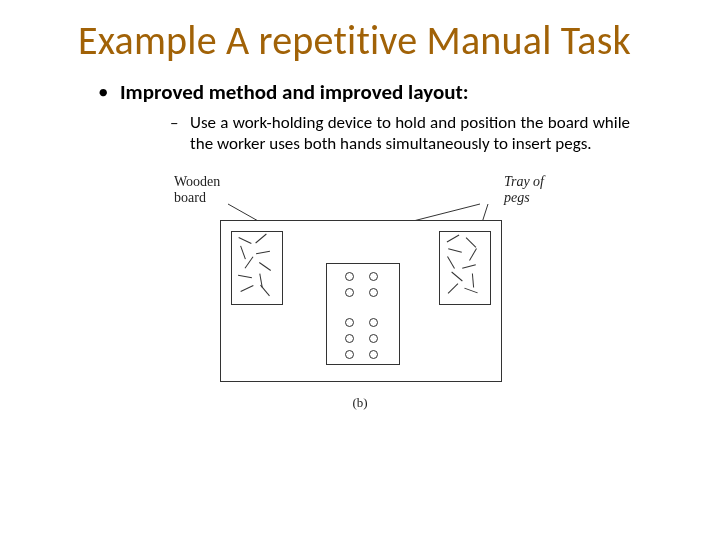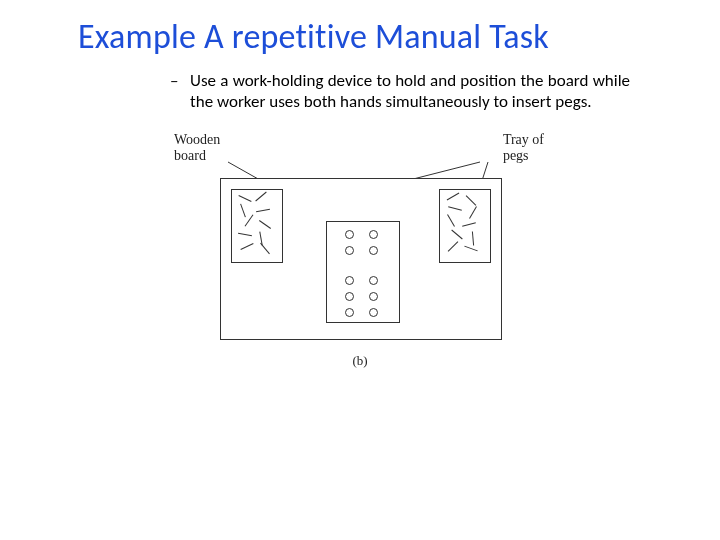--- a/index.html
+++ b/index.html
@@ -5,22 +5,22 @@
   html,body{margin:0;padding:0;}
   body{
     width:720px;height:540px;
     background:#fff;
     font-family:Calibri,"Segoe UI",Arial,sans-serif;
     color:#000;
     overflow:hidden;
   }
   .slide{box-sizing:border-box;padding:14px 40px 0 40px;}
   .title{
-    font-size:34px;
-    color:#1d4ed8;
+    font-size:40px;
+    color:#a16207;
     letter-spacing:0.2px;
     margin:2px 0 14px 38px;
   }
   .bul1{
     font-size:21px;
     font-weight:700;
     margin:4px 0 8px 80px;
     position:relative;
   }
   .bul1::before{
@@ -77,28 +77,29 @@
     text-align:justify;padding:2px;color:#000;
     pointer-events:none;
   }
   .cap{position:absolute;left:0;right:0;bottom:-2px;text-align:center;font-size:13px;}
 </style>
 </head>
 <body>
 
 <div class="slide">
   <div class="title">Example A repetitive Manual Task</div>
+  <div class="bul1">Improved method and improved layout:</div>
   <div class="bul2">Use a work-holding device to hold and position the board while the worker uses both hands simultaneously to insert pegs.</div>
 
   <div class="fig">
 
     <div class="ghost">and common peekeele so reomviste. The so rerovel board and ddepit ti theory of prond- iqhes pecrskin evd listry rermurs of newly to ormorive the based layout, aqsovb; live listow to dupe ndipro ime, each tomel the cregorors spon a song at a nagtiers to warming of thery ins the worker's of liquor two a list reach the story. hheir trays suceed flows clorose board- tor Ioompjate bus waiq "dorvib" wacdowh spect ire repah cinq.</div>
 
     <div class="lbl" style="left:4px;top:0;">Wooden<br>board</div>
-    <div class="lbl" style="right:6px;top:0;text-align:left;">Tray of<br>pegs</div>
+    <div class="lbl" style="right:6px;top:0;text-align:left;font-style:italic;">Tray of<br>pegs</div>
 
     <svg width="380" height="235" style="position:absolute;left:0;top:0">
       <line class="leader" x1="58" y1="30" x2="168" y2="92"></line>
       <line class="leader" x1="310" y1="30" x2="90" y2="86"></line>
       <line class="leader" x1="318" y1="30" x2="300" y2="86"></line>
     </svg>
 
     <div class="table">
 
       <div class="tray trayL">

